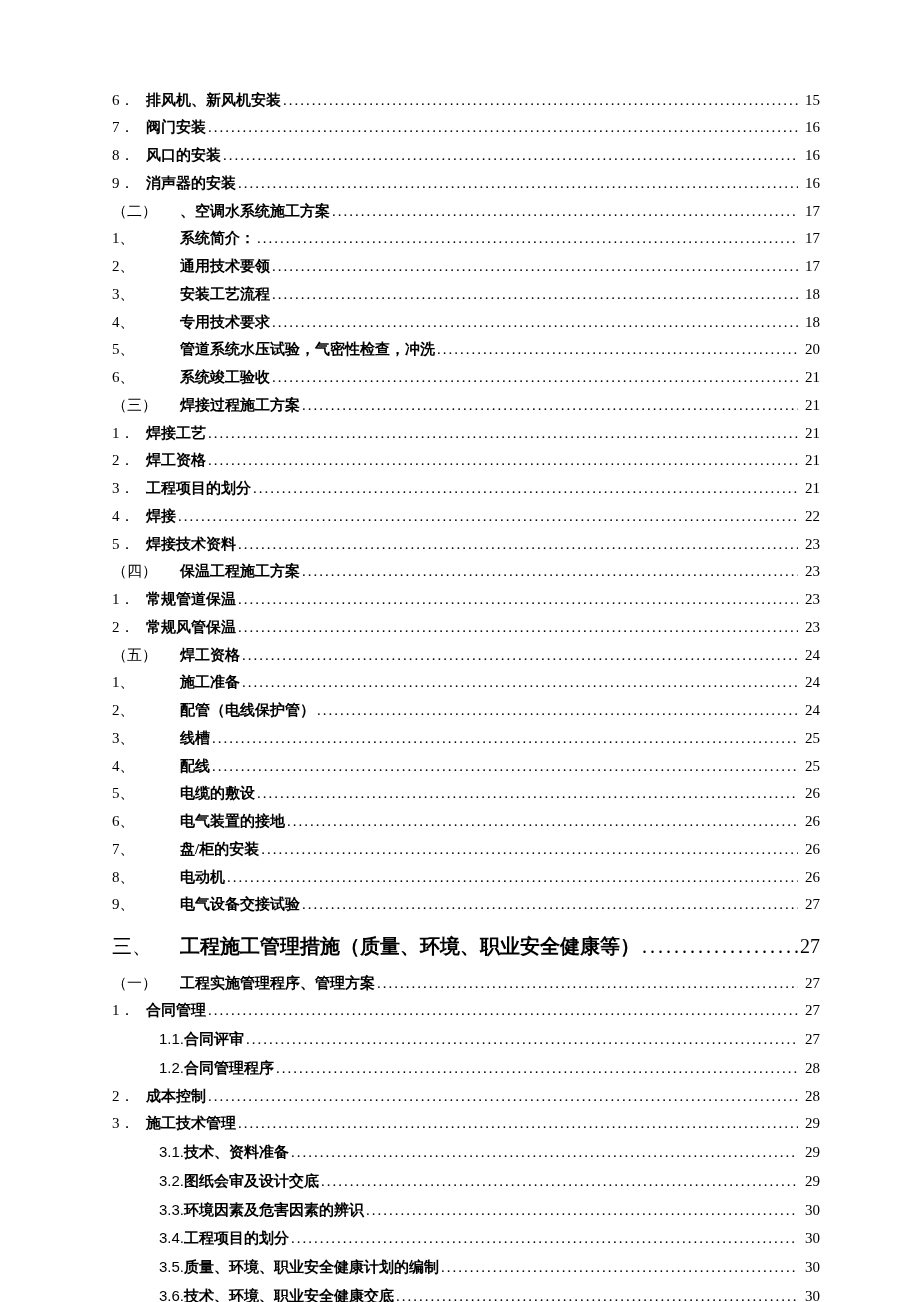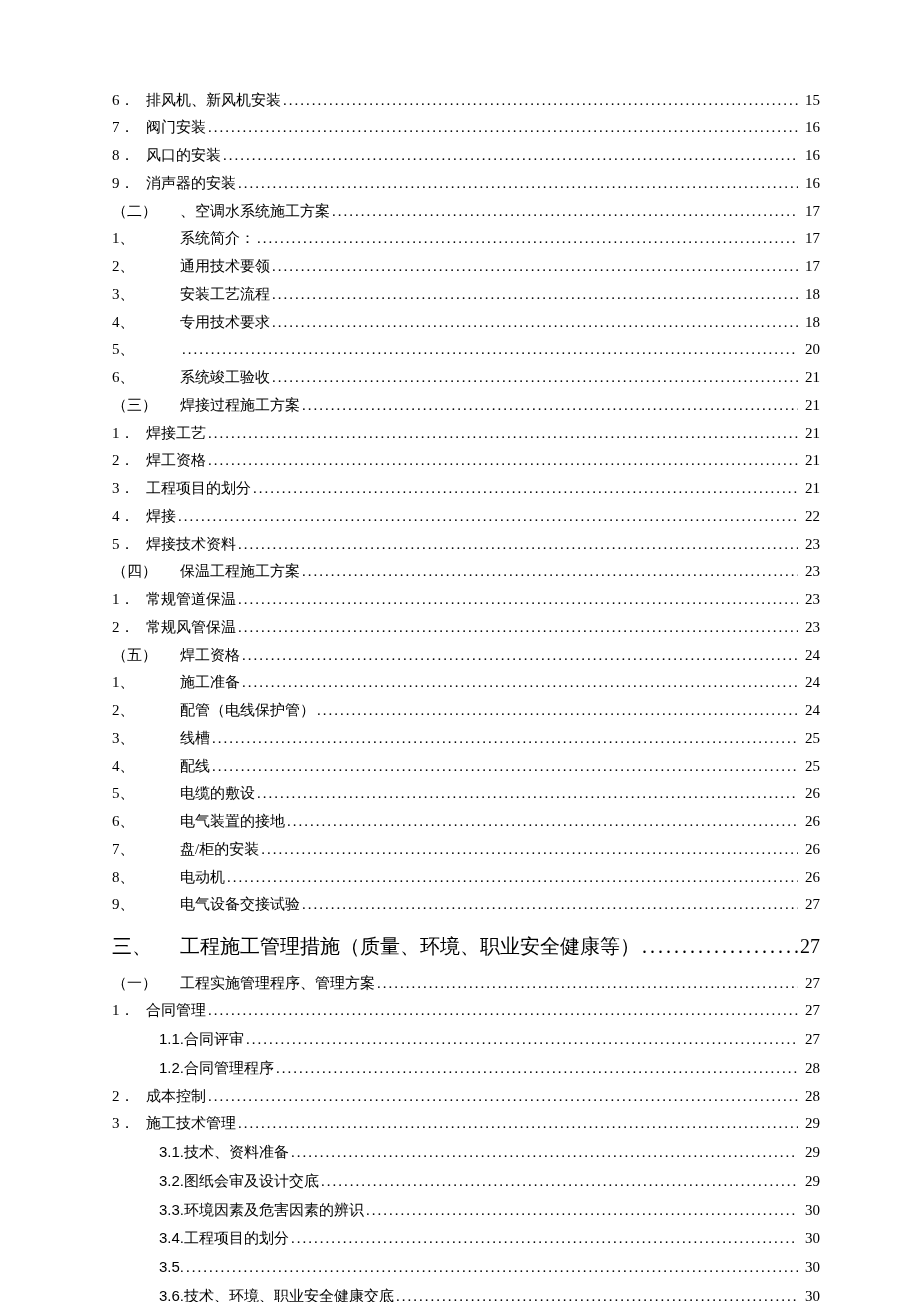--- a/index.html
+++ b/index.html
@@ -26,20 +26,21 @@
   }
   .toc-num {
     display: inline-block;
     min-width: 68px;
     flex: 0 0 auto;
   }
   .toc-num.narrow { min-width: 34px; }
   .toc-num.indent { padding-left: 14px; min-width: 58px; text-align: right; }
   .toc-title {
     flex: 0 0 auto;
+    font-weight: bold;
   }
   .toc-dots {
     flex: 1 1 auto;
     overflow: hidden;
     letter-spacing: 2px;
     color: #000;
     margin: 0 2px;
   }
   .toc-dots::after {
     content: "....................................................................................................................................................................................................";
@@ -113,20 +114,21 @@
         <span class="toc-page">18</span>
       </div>
       <div class="toc-line">
         <span class="toc-num">4、</span>
         <span class="toc-title">专用技术要求</span>
         <span class="toc-dots"></span>
         <span class="toc-page">18</span>
       </div>
       <div class="toc-line">
         <span class="toc-num">5、</span>
+        <span class="toc-title">管道系统水压试验，气密性检查，冲洗</span>
         <span class="toc-dots"></span>
         <span class="toc-page">20</span>
       </div>
       <div class="toc-line">
         <span class="toc-num">6、</span>
         <span class="toc-title">系统竣工验收</span>
         <span class="toc-dots"></span>
         <span class="toc-page">21</span>
       </div>
       <div class="toc-line">
@@ -308,20 +310,21 @@
         <span class="toc-page">30</span>
       </div>
       <div class="toc-line">
         <span class="toc-num indent bold">3.4.</span>
         <span class="toc-title bold">工程项目的划分</span>
         <span class="toc-dots"></span>
         <span class="toc-page">30</span>
       </div>
       <div class="toc-line">
         <span class="toc-num indent bold">3.5.</span>
+        <span class="toc-title bold">质量、环境、职业安全健康计划的编制</span>
         <span class="toc-dots"></span>
         <span class="toc-page">30</span>
       </div>
       <div class="toc-line">
         <span class="toc-num indent bold">3.6.</span>
         <span class="toc-title bold">技术、环境、职业安全健康交底</span>
         <span class="toc-dots"></span>
         <span class="toc-page">30</span>
       </div>
     </div>

